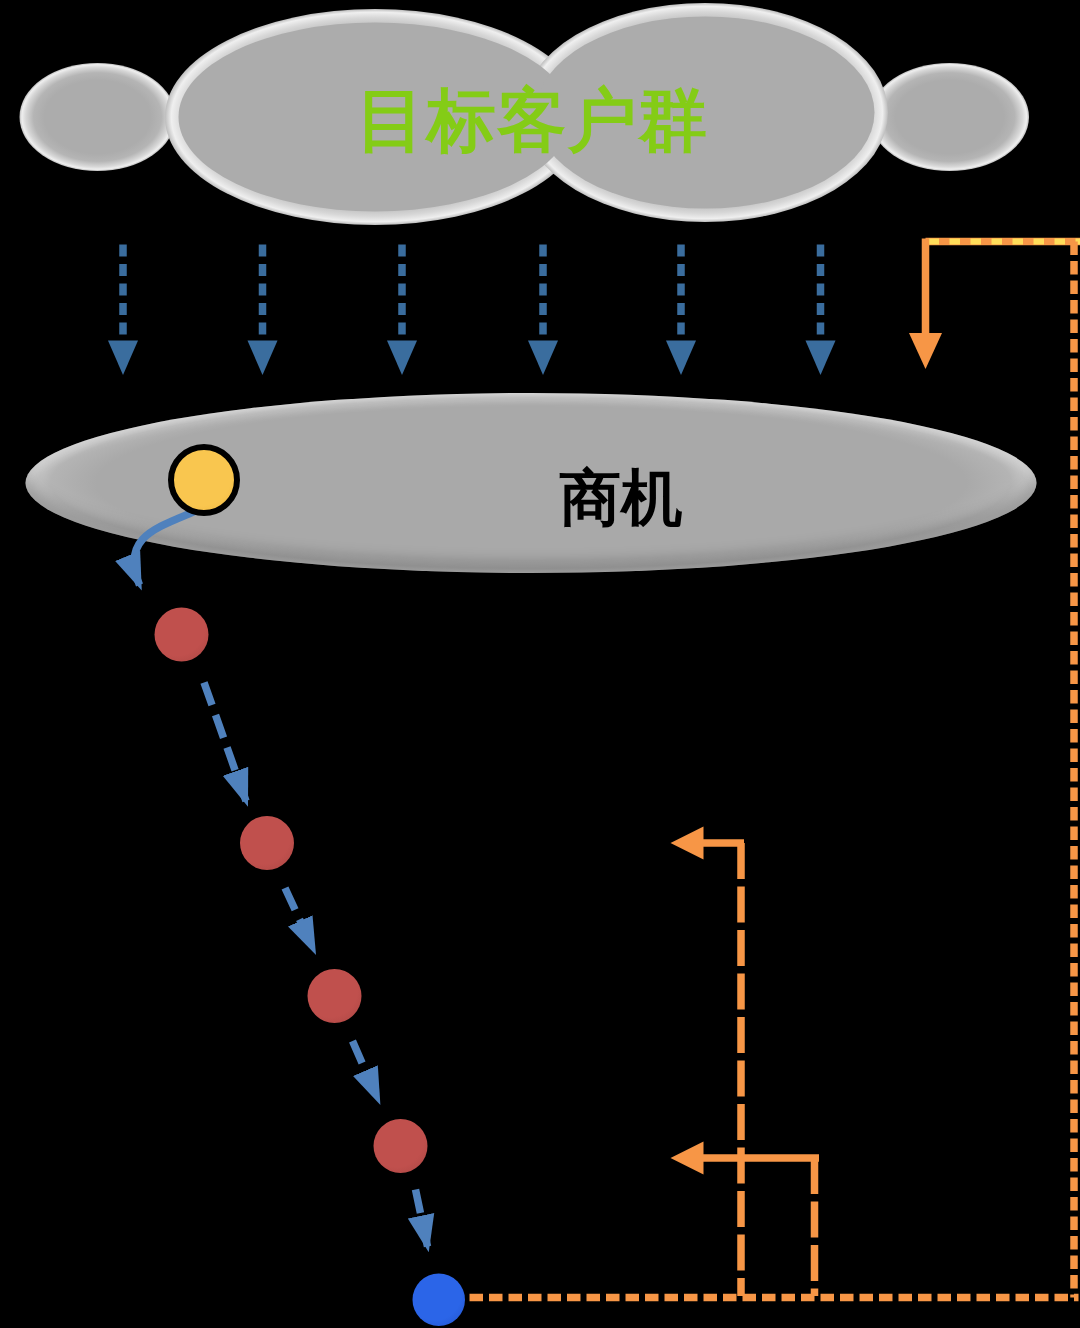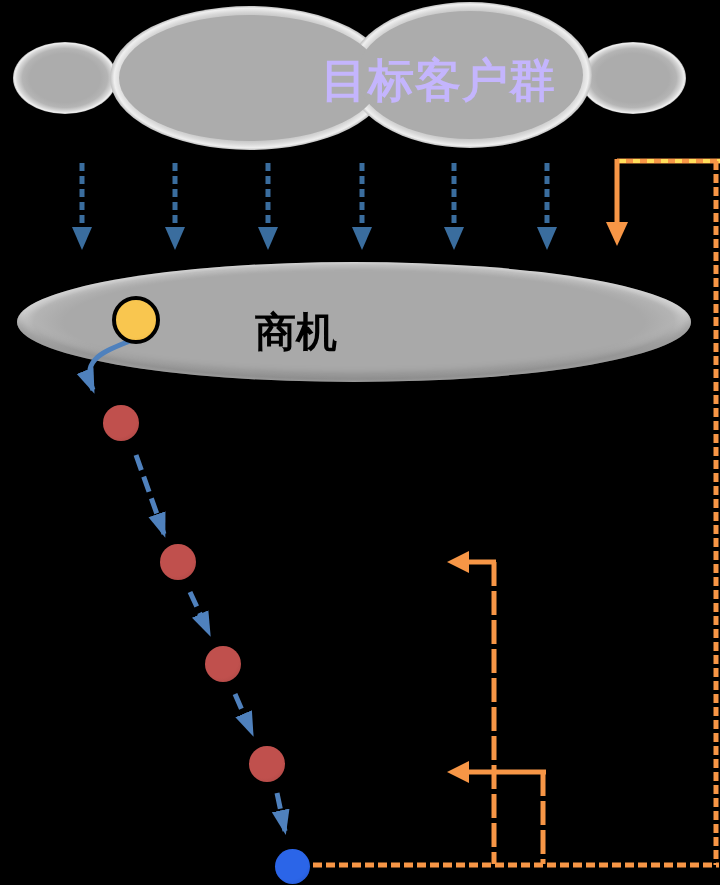--- a/index.html
+++ b/index.html
@@ -12,33 +12,33 @@
   .cloud-bump{
     position:absolute;border-radius:50%;
     background:radial-gradient(closest-side,
       var(--cloud-fill) 68%, #b5b5b5 82%, #d7d7d7 92%, #efefef 97%, #bdbdbd 100%);
   }
   .cloud-cover{
     position:absolute;border-radius:50%;
     background:var(--cloud-fill);
   }
   .cloud-label{
-    position:absolute;left:186px;top:50px;width:370px;
-    text-align:right;font-size:46px;font-weight:bold;color:#c4b5fd;
+    position:absolute;left:170px;top:50px;width:370px;
+    text-align:center;font-size:46px;font-weight:bold;color:#84cc16;
     letter-spacing:1px;white-space:nowrap;
   }
   
   .opp-ellipse{
     position:absolute;left:17px;top:262px;width:674px;height:120px;border-radius:50%;
     background:radial-gradient(closest-side,
       var(--opportunity-fill) 86%, #b4b4b4 95%, #cfcfcf 100%);
     box-shadow:inset 0 -6px 10px rgba(0,0,0,.28), inset 0 4px 6px rgba(255,255,255,.25);
   }
   .opp-label{
-    position:absolute;left:255px;top:305px;width:200px;text-align:left;
+    position:absolute;left:255px;top:305px;width:200px;text-align:right;
     font-size:41px;font-weight:bold;color:#000;white-space:nowrap;
   }
   
   .dot{position:absolute;border-radius:50%;}
   .dot-lead{
     left:112px;top:296px;width:40px;height:40px;border:4px solid #000;
     background:radial-gradient(circle at 42% 38%, var(--lead-yellow) 65%, #edb43c 100%);
   }
   .dot-stage{
     width:36px;height:36px;

